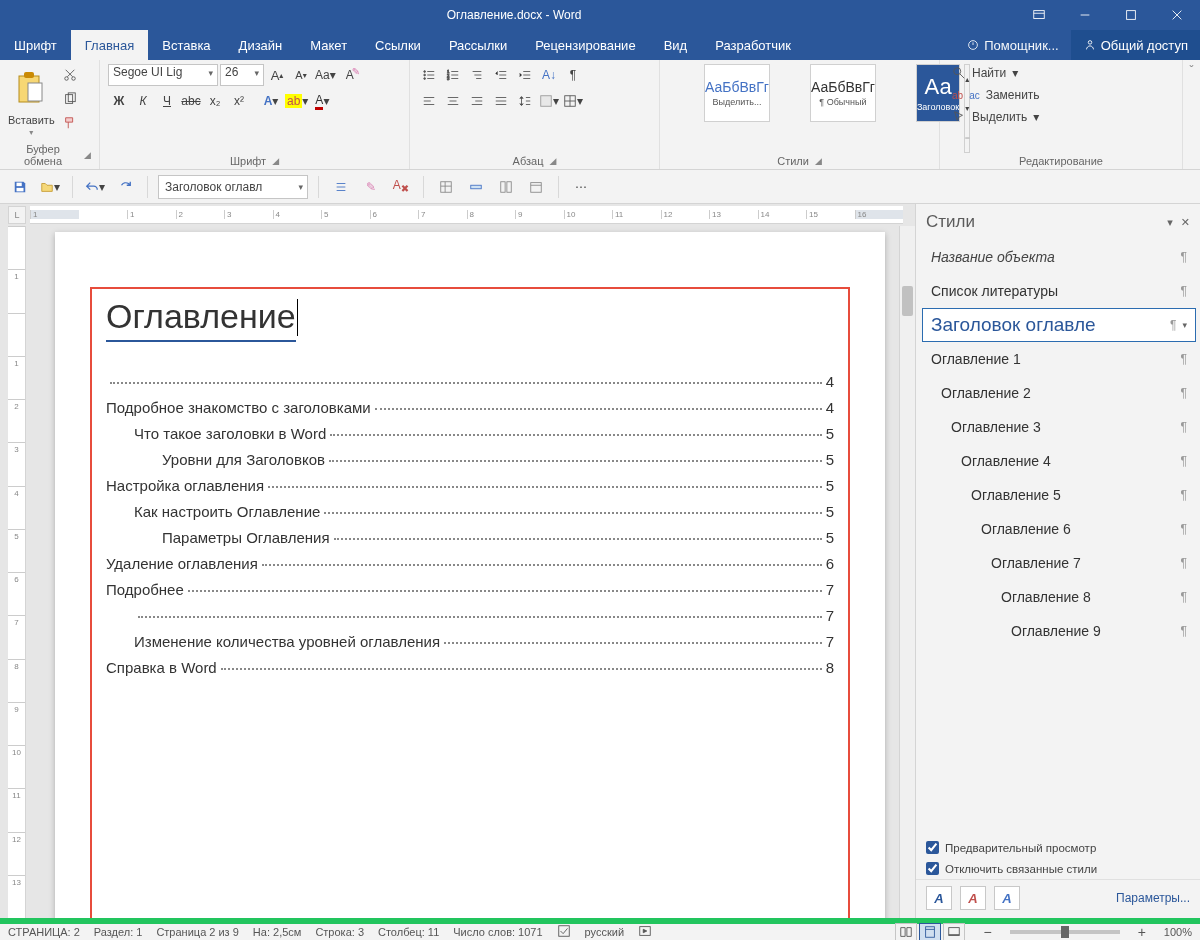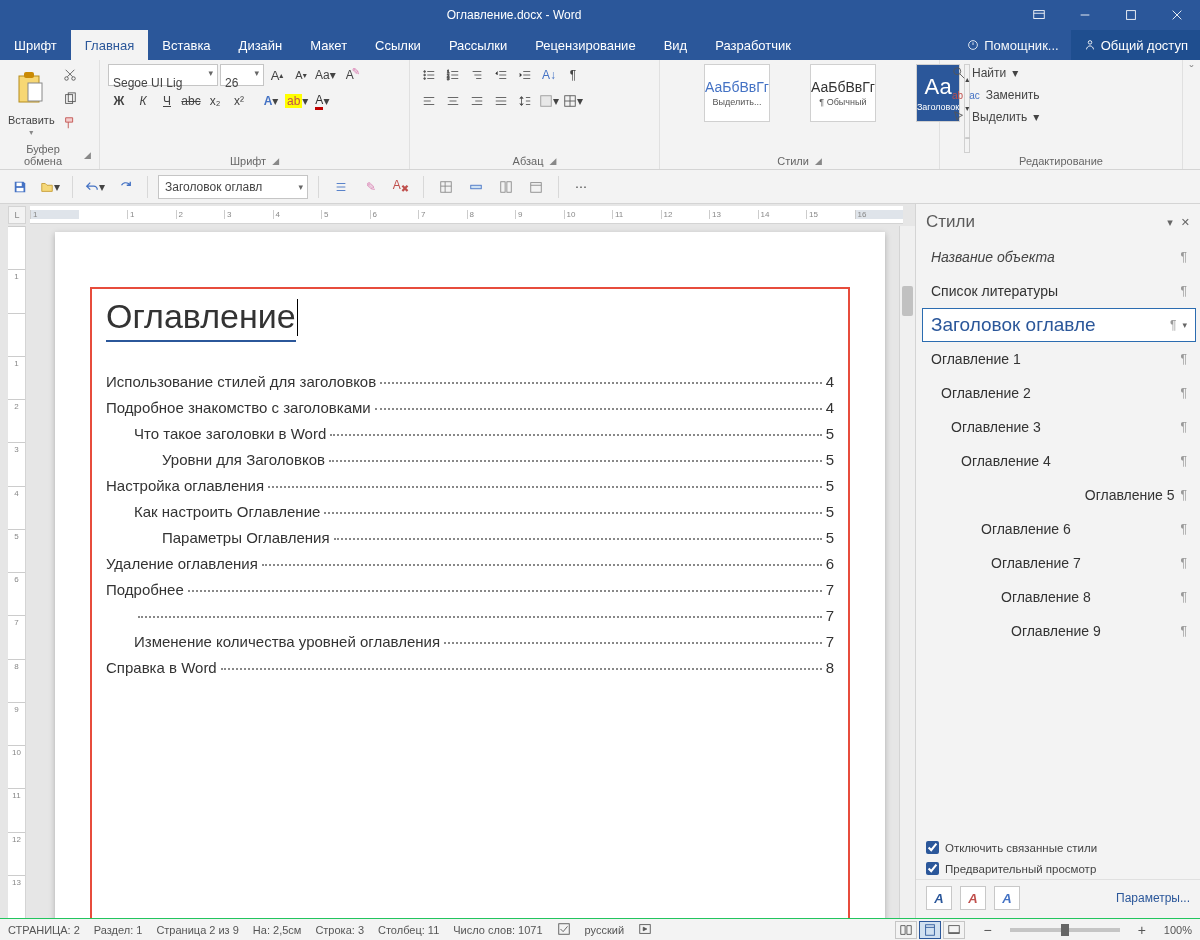--- a/index.html
+++ b/index.html
@@ -21,21 +21,21 @@
 .menutabs .share { display: flex; align-items: center; gap: 4px; padding: 0 12px; background: #1f4e8f; }
 
 
 .ribbon { background: #f3f3f3; border-bottom: 1px solid #d4d4d4; height: 110px; display: flex; }
 .ribbon-group { border-right: 1px solid #e0e0e0; padding: 4px 8px 2px 8px; display: flex; flex-direction: column; }
 .ribbon-group .body { flex: 1; display: flex; align-items: flex-start; gap: 4px; }
 .ribbon-group .label { text-align: center; font-size: 11px; color: #666; padding-top: 2px; display:flex; justify-content:center; align-items:center; gap:6px;}
 .rib-btn { min-width: 22px; height: 22px; display: inline-flex; align-items: center; justify-content: center; border: 1px solid transparent; }
 .rib-stack { display:flex; flex-direction:column; gap:2px; }
 .rib-row { display:flex; gap:2px; align-items:center; }
-.font-select { border:1px solid #c5c5c5; background:#fff; height:22px; padding:11px 18px 0 4px; font-size:12px; min-width:110px; position:relative; }
+.font-select { border:1px solid #c5c5c5; background:#fff; height:22px; padding:0 18px 0 4px; font-size:12px; min-width:110px; position:relative; }
 .font-select.small { min-width:44px; }
 .font-select::after { content:"▾"; position:absolute; right:4px; top:3px; font-size:9px; color:#666; }
 .style-tile { width:70px; height:58px; border:1px solid #d0d0d0; background:#fff; display:flex; flex-direction:column; align-items:center; justify-content:center; font-size:9px; color:#555; gap:2px;margin-left:36px;}
 .style-tile .big { font-size:14px; color:#333; }
 .style-tile.blue-inv { background:#2b579a; color:#fff; }
 .style-tile.blue-inv .big { color:#fff; font-size:22px; }
 .drop-arrow { width:14px; display:flex; flex-direction:column; border:1px solid #d0d0d0; }
 .drop-arrow span { flex:1; display:flex; align-items:center; justify-content:center; font-size:8px; }
 .edit-link { color:#444; font-size:12px; display:flex; align-items:center; gap:6px; padding:2px 4px;}
 .launcher { font-size: 9px; color:#888; }
@@ -74,33 +74,33 @@
 .styles-pane .hdr .tt { font-size:17px; color:#5b5b5b; flex:1; }
 .styles-pane .hdr .pinclose { font-size:11px; color:#666; display:flex; gap:8px; }
 .styles-pane .list { flex:1; overflow:auto; padding:0 4px 0 6px; }
 .style-item { display:flex; align-items:center; height:34px; padding:0 8px; font-size:14px; color:#333; border:1px solid transparent; gap:6px;}
 .style-item .nm { flex:1; overflow:hidden; white-space:nowrap; }
 .style-item .mk { color:#999; font-size:12px; }
 .style-item.italic .nm { font-style:italic; color:#444; }
 .style-item.selected { border:1px solid #2b6cb0; background:#fff; }
 .style-item.selected .nm { font-size:19px; color:#2b579a; }
 .sp-i1 { padding-left:18px; } .sp-i2 { padding-left:28px; } .sp-i3 { padding-left:38px; }
-.sp-i4 { padding-left:48px;text-align:right; } .sp-i5 { padding-left:58px; } .sp-i6 { padding-left:68px; }
+.sp-i4 { padding-left:48px; } .sp-i5 { padding-left:58px; } .sp-i6 { padding-left:68px; }
 .sp-i7 { padding-left:78px; } .sp-i8 { padding-left:88px; }
 .styles-pane .chk-row { padding:4px 10px; font-size:11.5px; color:#444; display:flex; align-items:center; gap:6px; }
 .styles-pane .chk-row input { accent-color:#2b579a; }
 .styles-pane .foot { display:flex; align-items:center; padding:6px 10px 8px 10px; gap:8px; border-top:1px solid #e0e0e0; }
 .styles-pane .foot .sbtn { width:26px; height:24px; border:1px solid #c8c8c8; background:#fff; display:flex; align-items:center; justify-content:center; font-size:13px; font-style:italic; font-weight:bold;}
 .styles-pane .foot .sbtn.c1 { color:#2b579a; }
 .styles-pane .foot .sbtn.c2 { color:#c0504d; }
 .styles-pane .foot .sbtn.c3 { color:#4472c4; }
 .styles-pane .foot .lnk { margin-left:auto; color:#2b579a; font-size:12px; }
 
 
-.statusbar { height:22px; background:#f3f3f3; border-top:1px solid #22c55e; display:flex; align-items:center; font-size:11px; color:#555; padding:0 8px; gap:14px; }
+.statusbar { height:22px; background:#f3f3f3; border-top:6px solid #22c55e; display:flex; align-items:center; font-size:11px; color:#555; padding:0 8px; gap:14px; }
 .statusbar .sp { flex:1; }
 .statusbar .view-btns { display:flex; gap:2px; }
 .statusbar .vb { width:22px; height:18px; border:1px solid #c5c5c5; display:flex; align-items:center; justify-content:center; }
 .statusbar .vb.active { background:#d0e0f0; border-color:#2b579a; }
 .zoom-slider { width:110px; height:4px; background:#c5c5c5; position:relative; }
 .zoom-slider::before { content:""; position:absolute; left:50%; top:-4px; width:2px; height:12px; background:#888; }
 .zoom-knob { position:absolute; left:50%; top:-4px; width:8px; height:12px; background:#666; transform:translateX(-50%); }
 
 svg.ic { width:14px; height:14px; }
 .corner { position:absolute; left:8px; top:2px; width:18px; height:18px; background:#f3f3f3; border:1px solid #d4d4d4; font-size:9px; display:flex; align-items:center; justify-content:center; color:#888;}
@@ -478,21 +478,20 @@
       </div>
     <div class="vscroll">
         <div class="thumb"></div>
       </div>
 
     <div class="page">
       <div class="toc-box">
         <div class="toc-title"><span>Оглавление</span><span class="cursor"></span></div>
         <div id="toc-entries">
             <div class="toc-entry">
-              <span class="txt">Использование стилей для заголовков</span>
               <span class="dots"></span>
               <span class="pg">4</span>
             </div>
             <div class="toc-entry">
               <span class="txt">Подробное знакомство с заголовками</span>
               <span class="dots"></span>
               <span class="pg">4</span>
             </div>
             <div class="toc-entry ind1">
               <span class="txt">Что такое заголовки в Word</span>
@@ -602,25 +601,25 @@
           <span class="nm">Оглавление 8</span>
           <span class="mk">¶</span>
         </div>
         <div class="style-item sp-i8">
           <span class="nm">Оглавление 9</span>
           <span class="mk">¶</span>
         </div>
       </div>
     <div class="chk-row">
         <input type="checkbox" checked="" style="">
-        <span>Отключить связанные стили</span>
+        <span>Предварительный просмотр</span>
       </div>
     <div class="chk-row">
         <input type="checkbox" checked="" style="">
-        <span>Предварительный просмотр</span>
+        <span>Отключить связанные стили</span>
       </div>
     <div class="foot">
       <div class="sbtn c1">A</div>
       <div class="sbtn c2">A</div>
       <div class="sbtn c3">A</div>
       <div class="lnk">Параметры...</div>
     </div>
   </div>
 </div>
 

